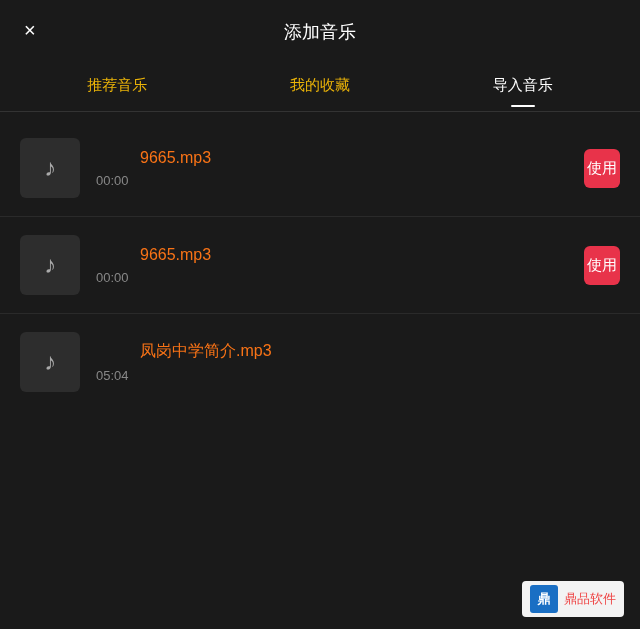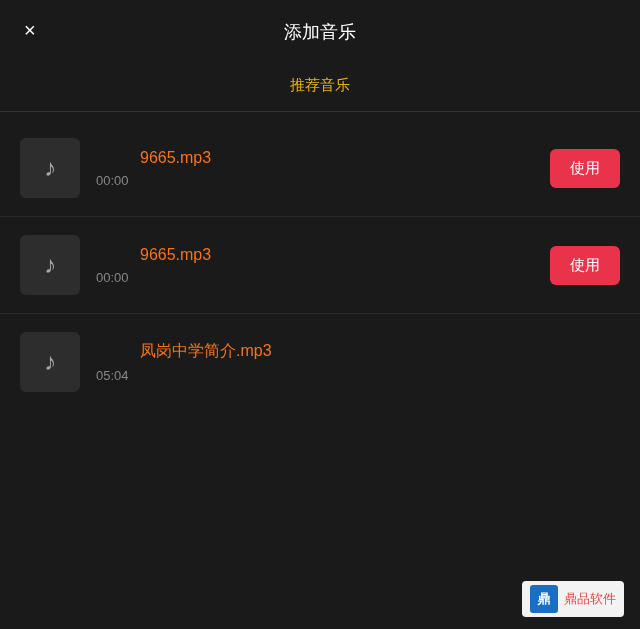--- a/index.html
+++ b/index.html
@@ -127,21 +127,21 @@
     .music-duration {
       font-size: 13px;
       color: #888888;
     }
 
     .use-btn {
       background-color: #e8334a;
       color: #ffffff;
       border: none;
       border-radius: 6px;
-      padding: 10px 20px;
+      padding: 10px 3px;
       font-size: 15px;
       cursor: pointer;
       flex-shrink: 0;
     }
 
     .watermark {
       position: absolute;
       bottom: 12px;
       right: 16px;
       display: flex;
@@ -173,20 +173,22 @@
 <body>
 
 <div>
   <div class="header">
     <span class="close-btn">×</span>
     <span class="header-title">添加音乐</span>
   </div>
 
   <div class="tabs">
     <span class="tab-item">推荐音乐</span>
+    <span class="tab-item">我的收藏</span>
+    <span class="tab-item active">导入音乐</span>
   </div>
 
   <div class="divider"></div>
 
   <div class="music-list">
 
     <div class="music-item">
       <div class="music-thumb">
         <span class="music-note">♪</span>
       </div>

